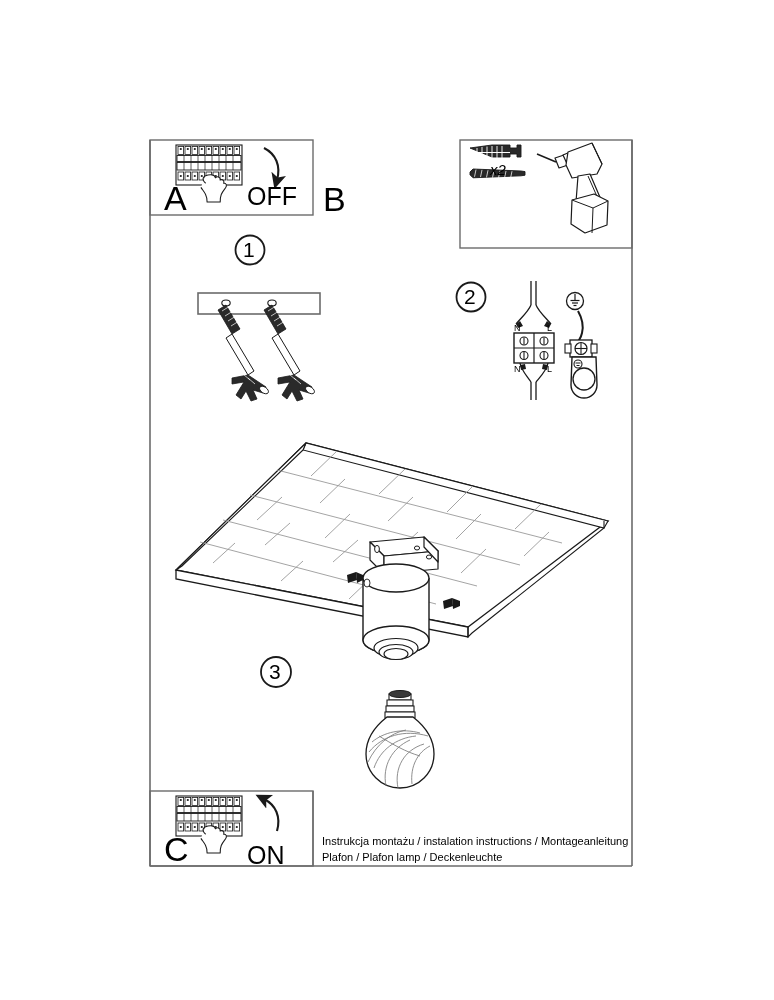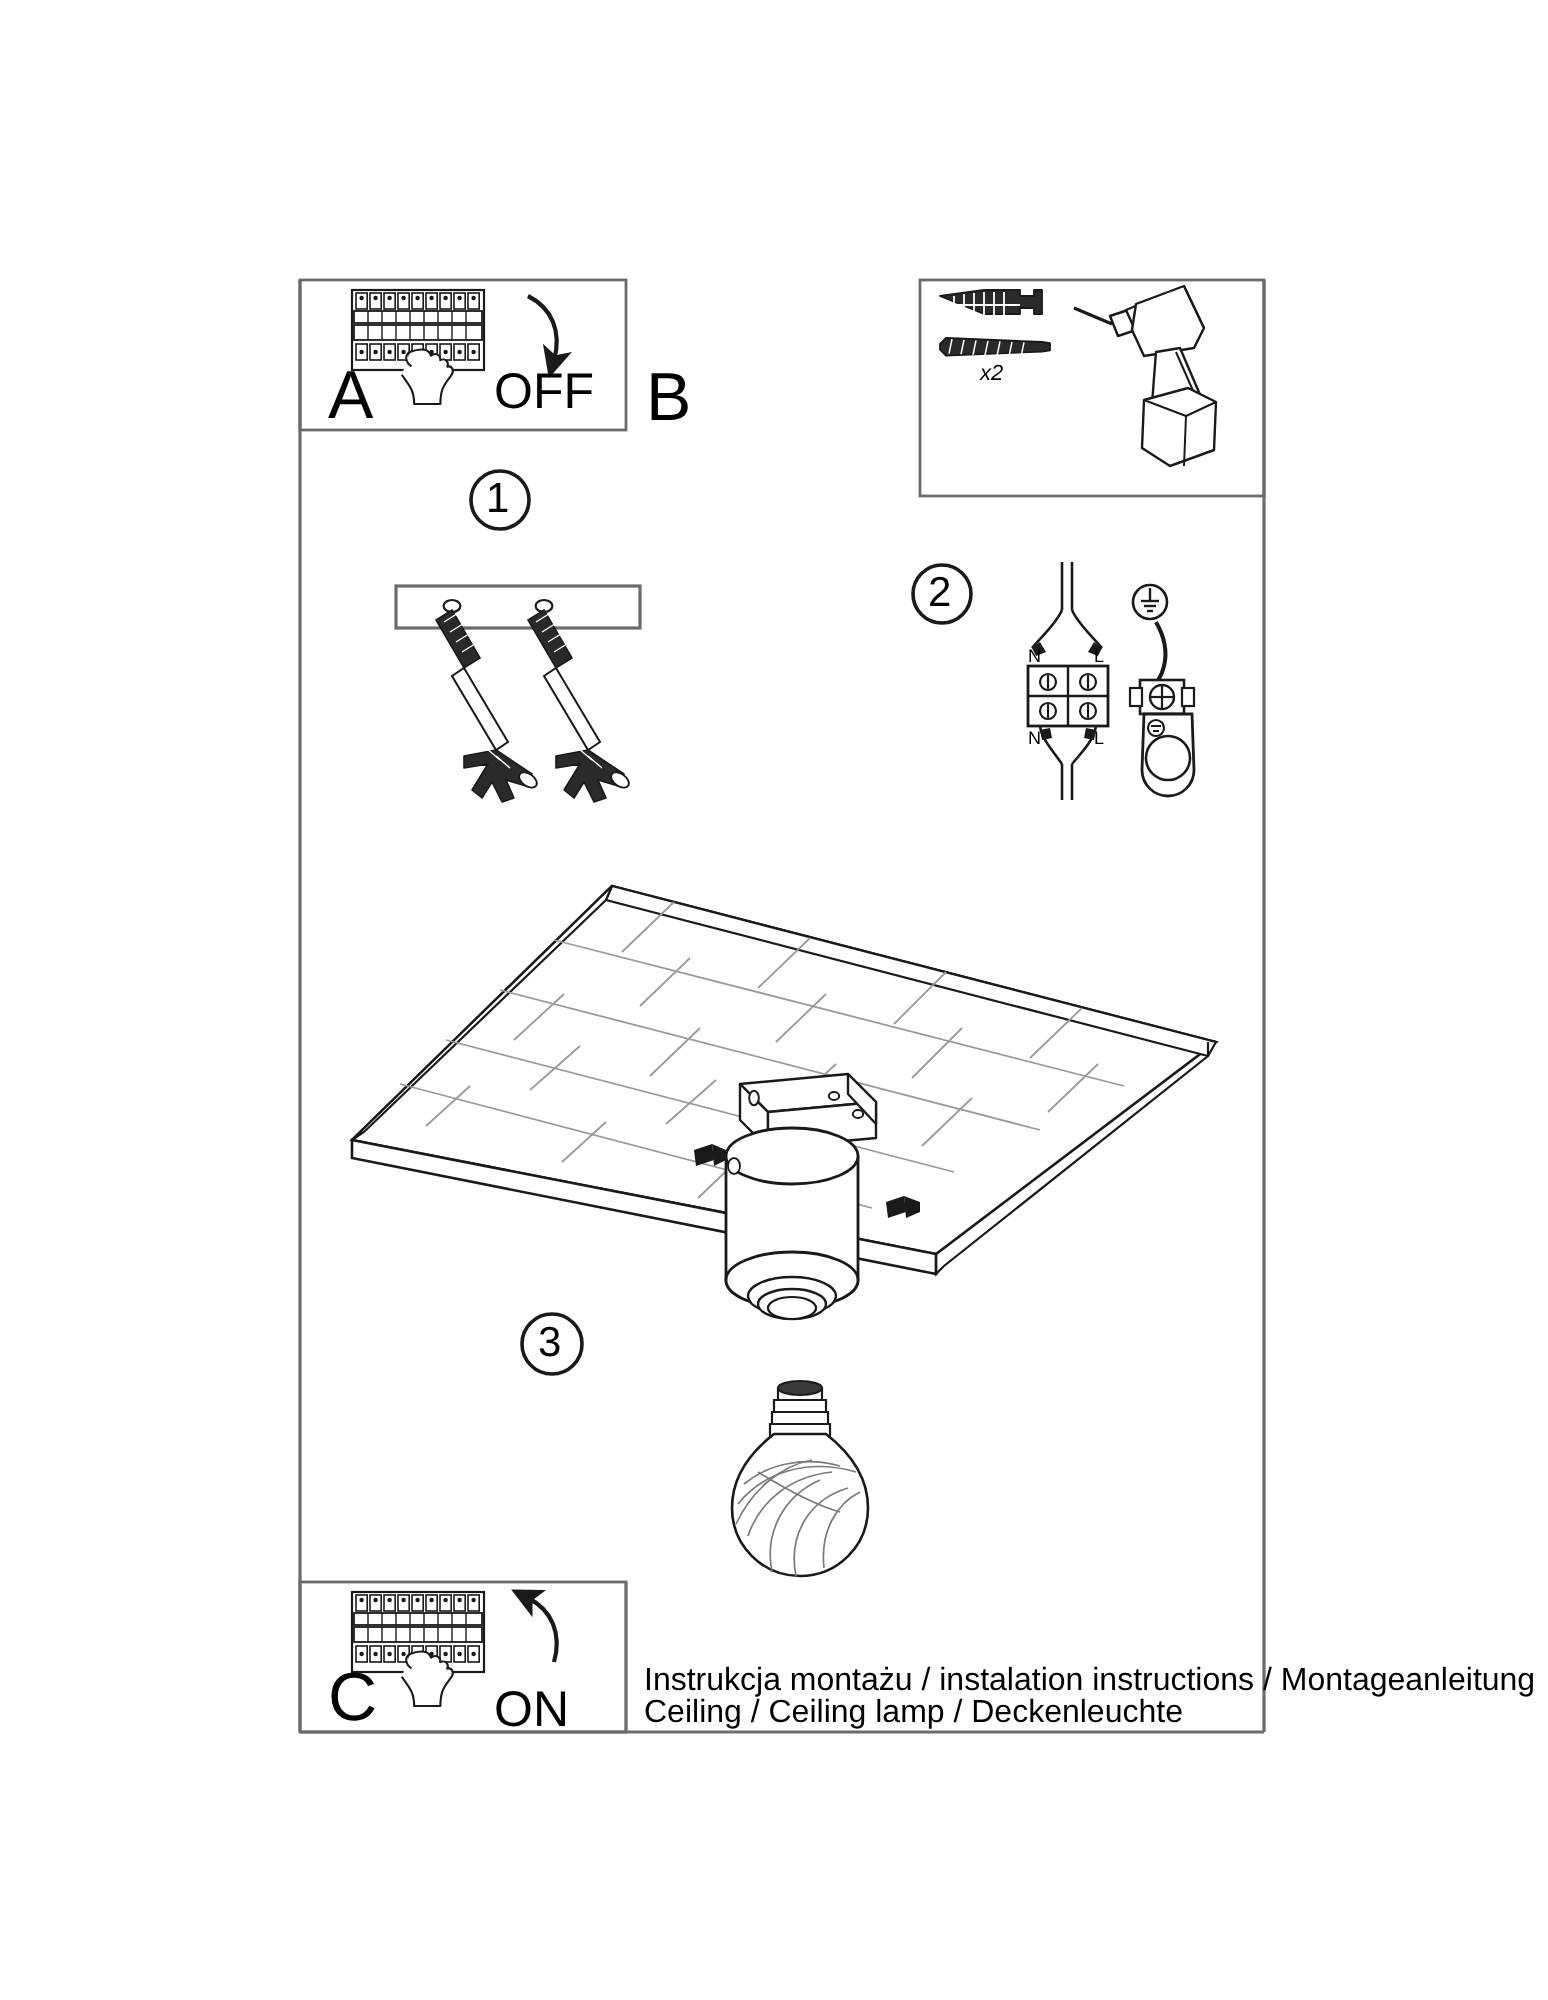--- a/index.html
+++ b/index.html
@@ -1,23 +1,23 @@
 <!DOCTYPE html>
 <html><head>
 <meta charset="utf-8">
 <style>
   html,body{margin:0;padding:0;background:#ffffff;}
   body{width:774px;height:1000px;position:relative;font-family:"Liberation Sans",sans-serif;overflow:hidden;}
   #sheet{position:absolute;left:0;top:0;width:774px;height:1000px;}
   .lbl{position:absolute;color:#000;}
   .big-letter{font-size:34px;line-height:1;font-weight:400;}
   .onoff{font-size:25px;line-height:1;font-weight:400;}
-  .x2{font-size:11px;font-style:italic;margin-top:20px;}
+  .x2{font-size:15px;font-style:italic;}
   .nl{font-size:9px;}
-  .foot{font-size:16px;line-height:16px;white-space:nowrap;}
+  .foot{font-size:11px;line-height:16px;white-space:nowrap;}
   .stepnum{font-size:21px;}
   svg{display:block;}
 </style>
 </head>
 <body>
 
 <div id="sheet">
 
   <svg width="774" height="1000" viewBox="0 0 774 1000">
 
@@ -410,15 +410,15 @@
   <div class="lbl nl" style="left:514px;top:323px;">N</div>
   <div class="lbl nl" style="left:547px;top:323px;">L</div>
   <div class="lbl nl" style="left:514px;top:364px;">N</div>
   <div class="lbl nl" style="left:547px;top:364px;">L</div>
 
   <div class="lbl big-letter" style="left:164px;top:832px;">C</div>
 
   <div class="lbl onoff" style="left:247px;top:832px;margin-top:11px;">ON</div>
 
   <div class="lbl foot" style="left:322px;top:833px;">Instrukcja montażu / instalation instructions / Montageanleitung</div>
-  <div class="lbl foot" style="left:322px;top:849px;">Ceiling / Ceiling lamp / Deckenleuchte</div>
+  <div class="lbl foot" style="left:322px;top:849px;">Plafon / Plafon lamp / Deckenleuchte</div>
 
 </div>
 
 </body></html>

